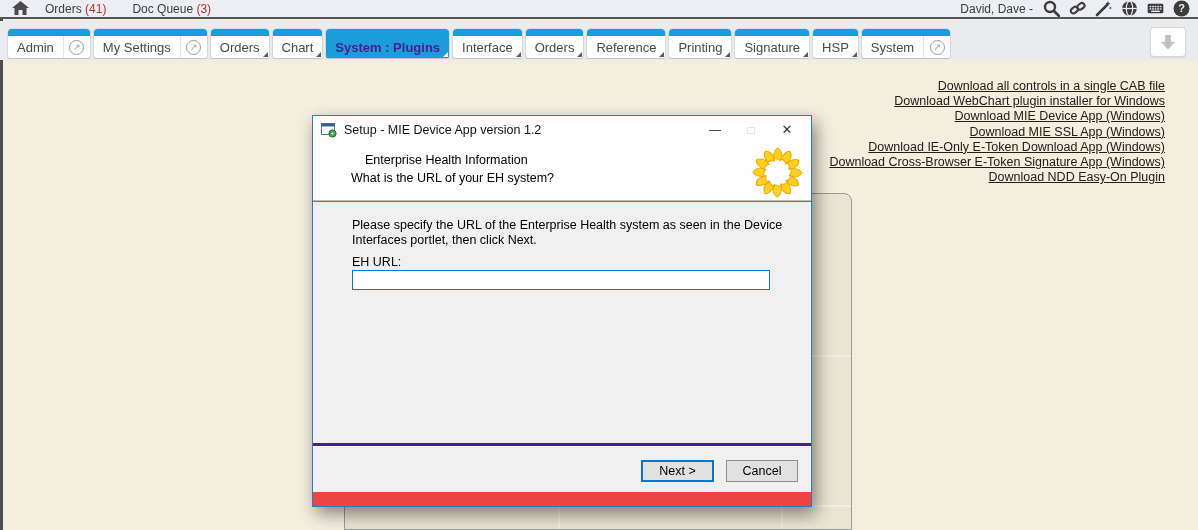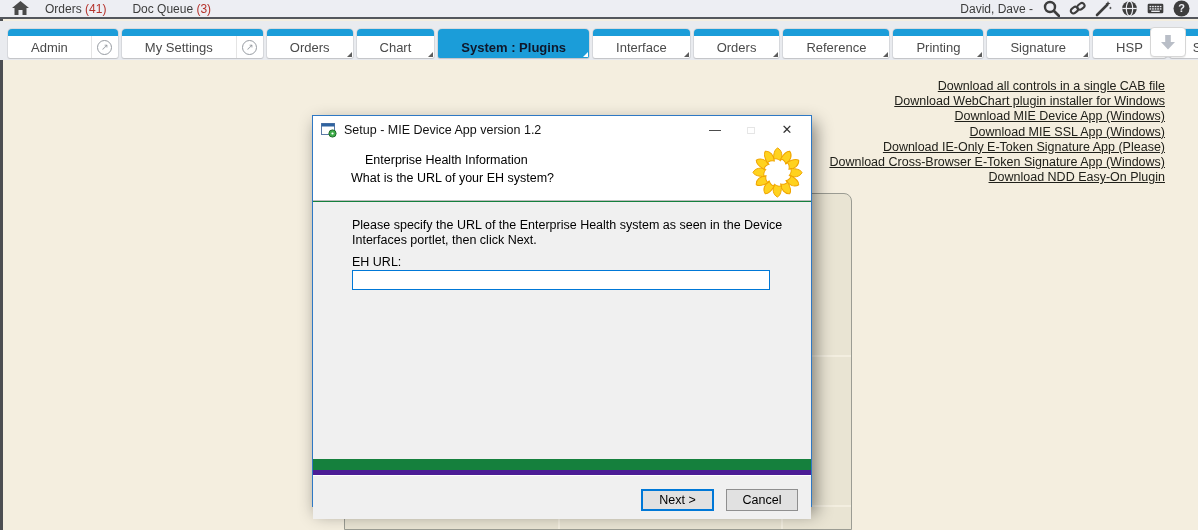--- a/index.html
+++ b/index.html
@@ -22,23 +22,23 @@
   .userbox .role { font-style:italic; }
   .tb-icons { display:flex; align-items:center; gap:9px; margin-right:8px; }
   .tb-icons .ic { width:17px; height:17px; display:flex; align-items:center; justify-content:center; cursor:pointer; }
 
   
   .tabbar { position:absolute; left:0; top:21px; width:1198px; height:39px; background:#e9ebef; }
   .tabs { position:absolute; left:8px; bottom:2px; display:flex; gap:4px; align-items:flex-end; }
   .tab { position:relative; display:inline-flex; align-items:stretch; background:#fff; height:29px;
          border-top:7px solid #1b9dd9; border-radius:4px 4px 2px 2px;
          box-shadow:0 0 0 1px rgba(0,0,0,0.07), 0 1px 1px rgba(0,0,0,0.10); cursor:pointer; }
-  .tab .lbl { display:flex; align-items:center; padding:0 23px; font-size:13px; color:#4a4a4a; white-space:nowrap;text-align:center; }
+  .tab .lbl { display:flex; align-items:center; padding:0 9px; font-size:13px; color:#4a4a4a; white-space:nowrap;text-align:center; }
   .tab.active { background:#1b9dd9; }
-  .tab.active .lbl { color:#0f172a; font-weight:bold; }
+  .tab.active .lbl { color:#4c1d95; font-weight:bold; }
   .tab .ext { border-left:1px solid #e4e4e4; width:27px; display:flex; align-items:center; justify-content:center; }
   .circ-arrow { width:15px; height:15px; border:1.5px solid #979ca2; border-radius:50%; color:#979ca2;
                 font-size:9px; line-height:12px; text-align:center; display:block; }
   .tab.notch::after { content:""; position:absolute; right:1px; bottom:1px; width:0; height:0;
                       border-left:5px solid transparent; border-bottom:5px solid #5d5d5d; }
   .tab.active.notch::after { border-bottom-color:#fff; }
   .dl-btn { position:absolute; right:12px; bottom:3px; width:36px; height:30px; background:#fff;
             border:1px solid #d6d6d6; border-radius:4px; display:flex; align-items:center; justify-content:center;
             box-shadow:0 1px 1px rgba(0,0,0,0.08); cursor:pointer; }
 
@@ -48,21 +48,21 @@
 
   
   .portlet { position:absolute; left:344px; top:193px; width:508px; height:337px;
              background:#e9e4d3; border:1px solid #9b9c93; border-radius:8px 8px 0 0; }
   .portlet .hline1 { position:absolute; left:0; top:161px; width:100%; height:2px; background:#f3eee0; }
   .portlet .hline2 { position:absolute; left:0; top:311px; width:100%; height:2px; background:#f3eee0; }
   .portlet .vline1 { position:absolute; left:213px; top:313px; width:2px; bottom:0; background:#f3eee0; }
   .portlet .vline2 { position:absolute; left:436px; top:313px; width:2px; bottom:0; background:#f3eee0; }
 
   
-  .dialog { position:absolute; left:312px; top:115px; width:500px; height:392px; background:#15803d;
+  .dialog { position:absolute; left:312px; top:115px; width:500px; height:392px; background:#ef4444;
             border:1px solid #2e78c4; box-shadow:4px 7px 16px rgba(0,0,0,0.45); font-size:12.5px; color:#000; }
   .dlg-title { position:absolute; left:0; top:0; width:100%; height:27px; background:#fff;
                display:flex; align-items:center; }
   .dlg-title .dico { margin-left:8px; margin-right:7px; display:flex; }
   .dlg-title .ttl { font-size:12.5px; color:#111; flex:1; white-space:nowrap; }
   .win-btn { width:36px; height:27px; display:flex; align-items:center; justify-content:center;
              font-size:12px; color:#333; cursor:pointer; }
   .win-btn.max { color:#cfcfcf; cursor:default; }
   .win-btn.close { font-size:13px; margin-right:6px; }
 
@@ -72,22 +72,22 @@
   .dlg-header .sub { position:absolute; left:38px; top:28px; }
   .eh-logo { position:absolute; right:5px; top:1px; width:57px; height:57px; }
 
   .dlg-body { position:absolute; left:0; top:86px; width:100%; height:257px; background:#f0f0f0;padding-left:28px; }
   .dlg-body .instr { position:absolute; left:39px; top:16px; width:432px; line-height:15px; }
   .dlg-body .flabel { position:absolute; left:39px; top:53px; }
   .dlg-body input { position:absolute; left:39px; top:68px; width:418px; height:20px;
                     border:1px solid #0078d7; background:#fff; font-family:"Liberation Sans",sans-serif;
                     font-size:12.5px; padding:0 4px; outline:none; }
 
-  .dlg-footer { position:absolute; left:0; top:354px; width:100%; height:49px; background:#f0f0f0;
-                border-top:5px solid #4c1d95; box-shadow:inset 0 1px 0 #ffffff; }
+  .dlg-footer { position:absolute; left:0; top:327px; width:100%; height:49px; background:#f0f0f0;
+                border-top:3px solid #4c1d95; box-shadow:inset 0 1px 0 #ffffff; }
   .btn { position:absolute; top:14px; height:22px; background:#e1e1e1; font-family:"Liberation Sans",sans-serif;
          font-size:12.5px; color:#000; text-align:center; line-height:19px; cursor:pointer; }
   .btn.next { left:328px; width:73px; border:2px solid #0078d7; }
   .btn.cancel { left:413px; width:72px; border:1px solid #8f8f8f; line-height:20px; }
 
   svg { display:block; }
 </style>
 </head>
 <body>
 
@@ -235,21 +235,21 @@
     <div class="hline2"></div>
     <div class="vline1"></div>
     <div class="vline2"></div>
   </div>
 
   <div class="links">
       <a>Download all controls in a single CAB file</a>
       <a>Download WebChart plugin installer for Windows</a>
       <a>Download MIE Device App (Windows)</a>
       <a>Download MIE SSL App (Windows)</a>
-      <a>Download IE-Only E-Token Signature App (Please)</a>
+      <a>Download IE-Only E-Token Download App (Windows)</a>
       <a>Download Cross-Browser E-Token Signature App (Windows)</a>
       <a>Download NDD Easy-On Plugin</a>
     </div>
 
   <div class="dialog">
     <div class="dlg-title">
       <span class="dico">
         <svg width="16" height="16" viewBox="0 0 16 16">
             <rect x="0.5" y="1.5" width="13" height="11" fill="#ffffff" stroke="#5b79a5"></rect>
             <rect x="0.5" y="1.5" width="13" height="3" fill="#2f63a0"></rect>

